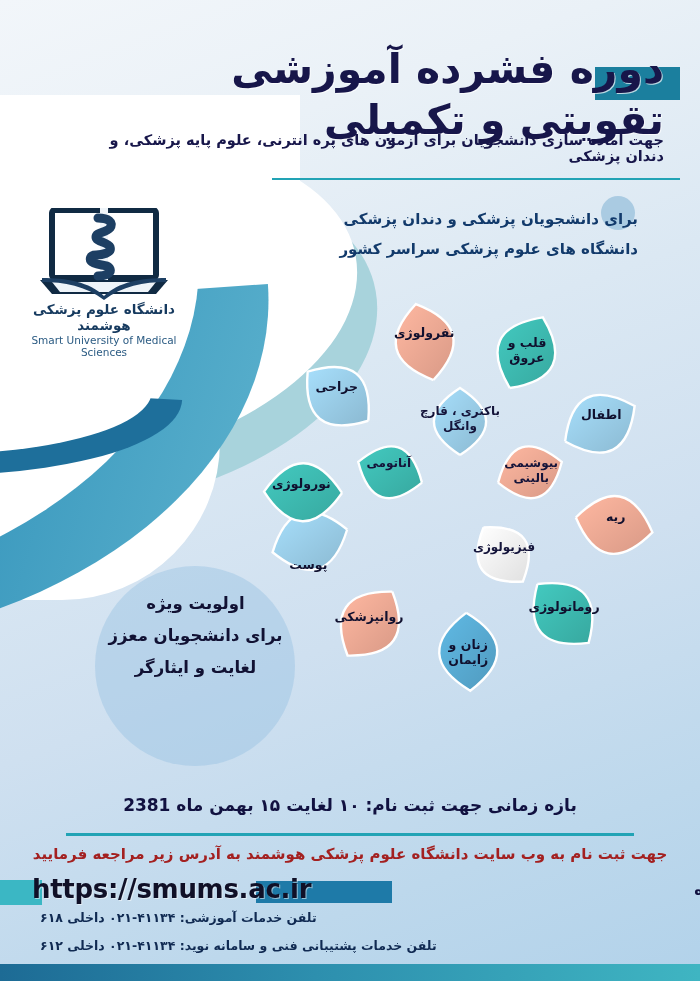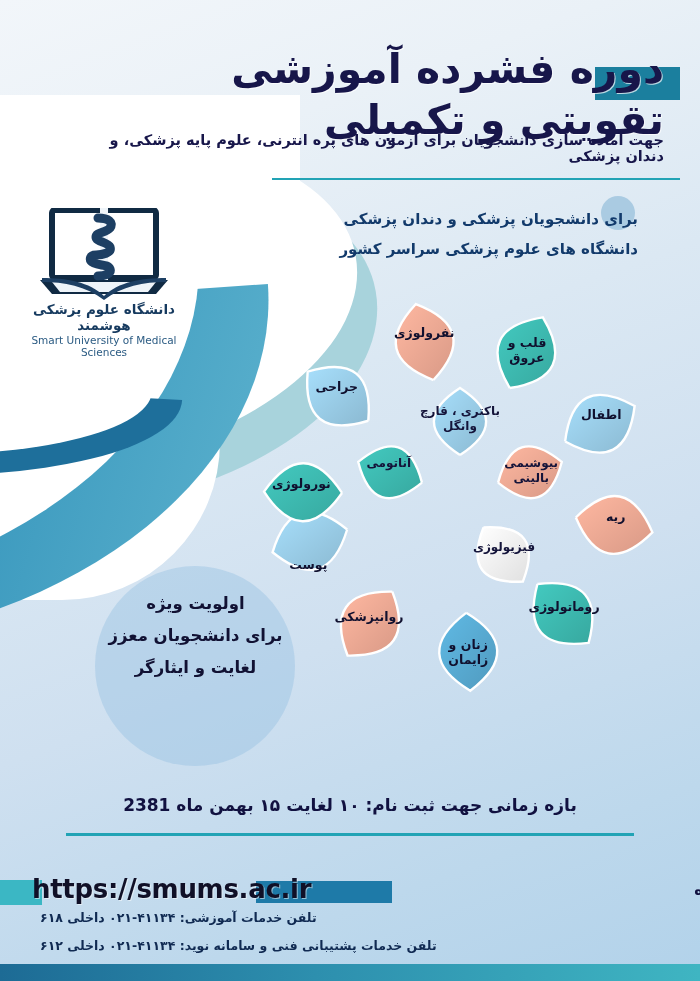--- a/index.html
+++ b/index.html
@@ -309,20 +309,21 @@
         <div class="inner-label" style="font-size: 12px; left: 0px; top: 0px; width: 110px; transform: translate(198.99px, 254.547px);">فیزیولوژی</div>
         <div class="inner-label" style="font-size: 12px; left: 0px; top: 0px; width: 110px; transform: translate(83.8229px, 170.873px);">آناتومی</div>
         <div class="center-label" style="width: 130px; transform: translate(145px, 170px);">علوم پایه
 و
 پره انترنی</div>
       </div>
   </div>
 
   <div class="reg-line">بازه زمانی جهت ثبت نام: ۱۰ لغایت ۱۵ بهمن ماه 2381</div>
   <div class="hr-teal2"></div>
+  <div class="reg-sub">جهت ثبت نام به وب سایت دانشگاه علوم پزشکی هوشمند به آدرس زیر مراجعه فرمایید</div>
 
   <div class="url-sq"></div>
   <div class="url-bar"></div>
   <div class="url">https://smums.ac.ir</div>
 
   <div class="phone p1">تلفن خدمات آموزشی: ۴۱۱۳۴-۰۲۱ داخلی ۶۱۸</div>
   <div class="phone p2">تلفن خدمات پشتیبانی فنی و سامانه نوید: ۴۱۱۳۴-۰۲۱ داخلی ۶۱۲</div>
 
   <div class="bottom-bar"></div>
 </div>

